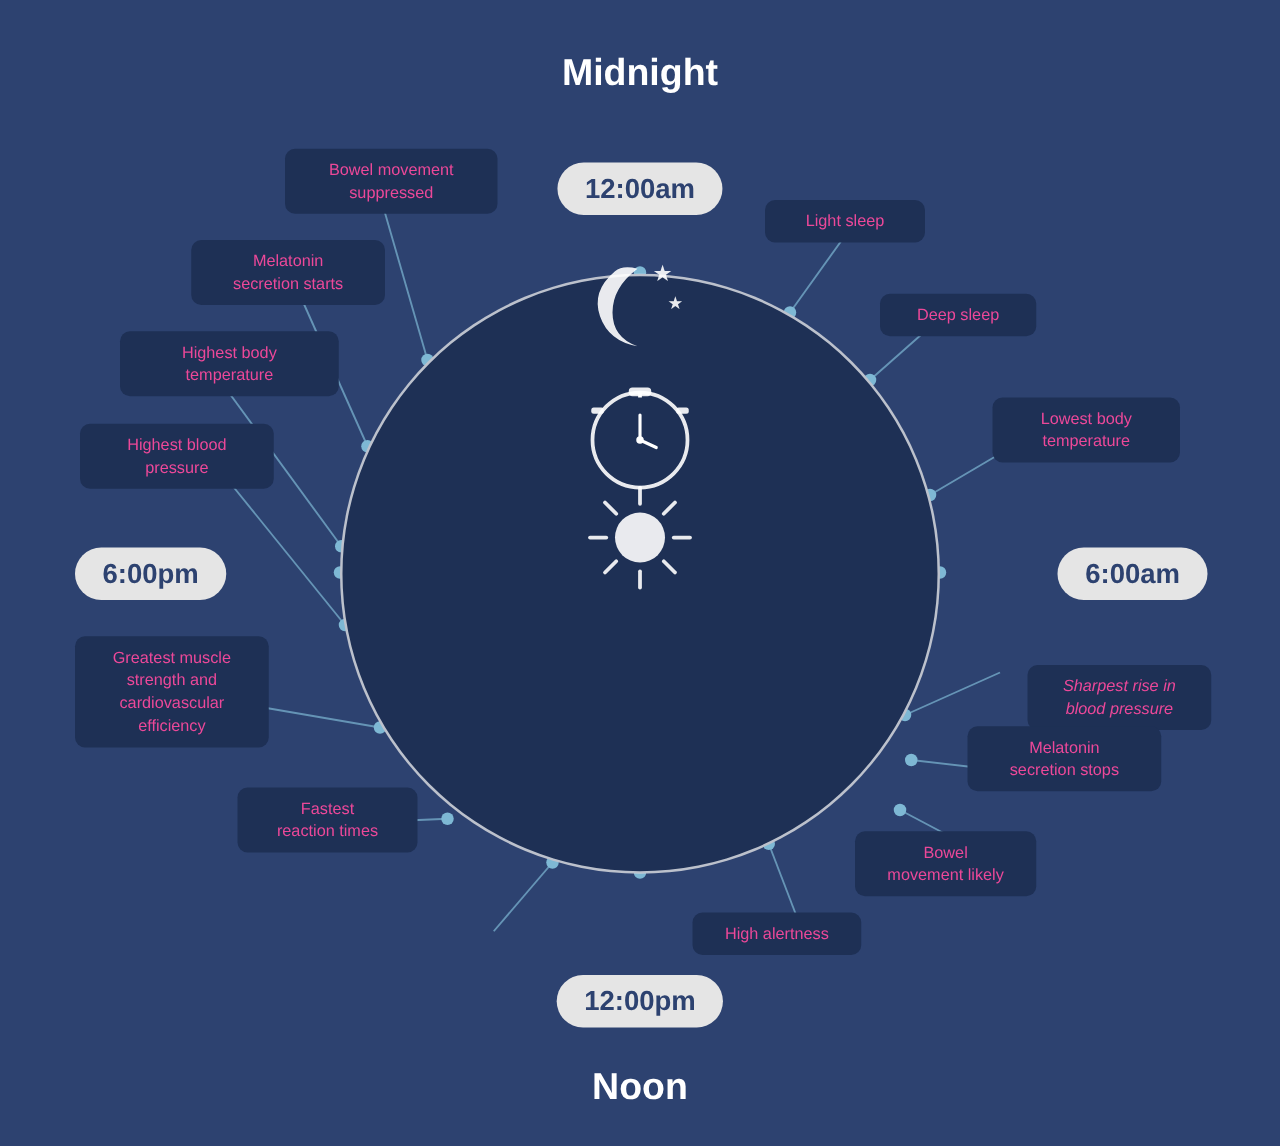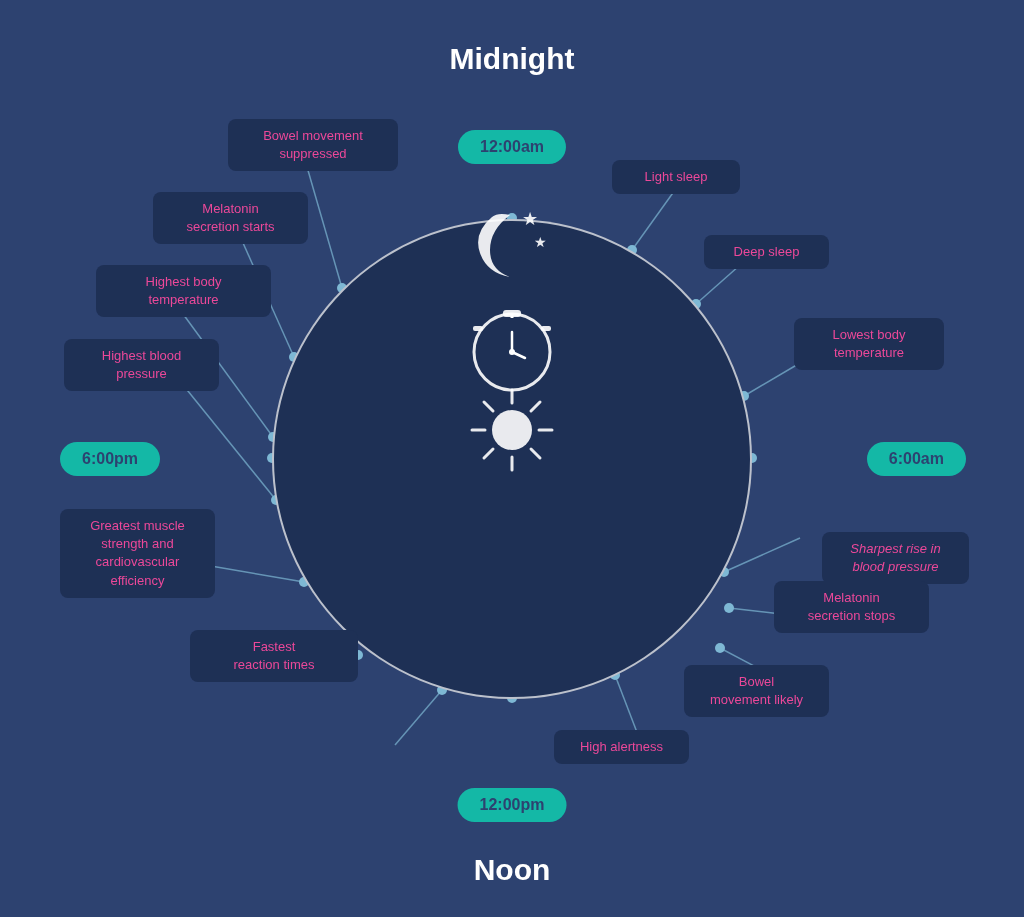--- a/index.html
+++ b/index.html
@@ -27,23 +27,23 @@
       width: 480px;
       height: 480px;
       border-radius: 50%;
       border: 2.5px solid rgba(255,255,255,0.7);
       background: #1e3055;
     }
 
     
     .time-label {
       position: absolute;
-      background: #14b8a6;
+      background: #e5e5e5;
       color: #2d4270;
-      font-size: 16px;
+      font-size: 22px;
       font-weight: 700;
       padding: 8px 22px;
       border-radius: 30px;
       text-align: center;
       white-space: nowrap;
     }
 
     
     .section-header {
       position: absolute;
@@ -199,21 +199,21 @@
   <div class="info-box" style="left:228px; top:119px; width:170px;">Bowel movement<br>suppressed</div>
 
   <div class="info-box" style="left:153px; top:192px; width:155px;">Melatonin<br>secretion starts</div>
 
   <div class="info-box" style="left:96px; top:265px; width:175px;">Highest body<br>temperature</div>
 
   <div class="info-box" style="left:64px; top:339px; width:155px;">Highest blood<br>pressure</div>
 
   <div class="info-box" style="left:60px; top:509px; width:155px;">Greatest muscle<br>strength and<br>cardiovascular<br>efficiency</div>
 
-  <div class="info-box" style="left:190px; top:630px; width:168px;">Fastest<br>reaction times</div>
+  <div class="info-box" style="left:190px; top:630px; width:144px;">Fastest<br>reaction times</div>
 
 
   <div class="info-box" style="right:284px; top:160px; width:128px;">Light sleep</div>
 
   <div class="info-box" style="right:195px; top:235px; width:125px;">Deep sleep</div>
 
   <div class="info-box" style="right:80px; top:318px; width:150px;">Lowest body<br>temperature</div>
 
   <div class="info-box" style="right:55px; top:532px; width:147px;font-style:italic;">Sharpest rise in<br>blood pressure</div>
 

